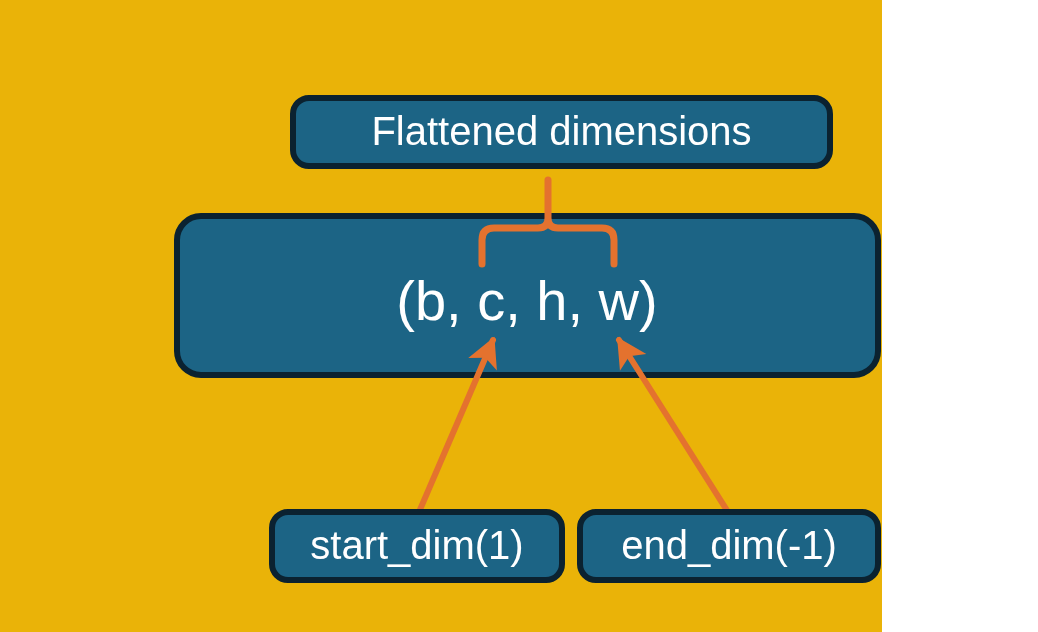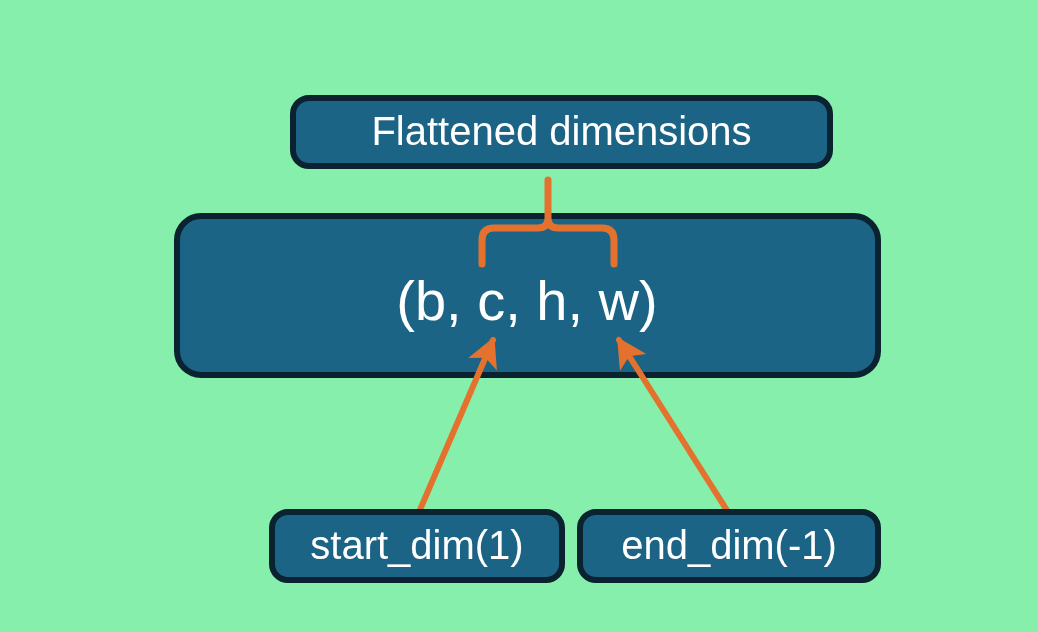--- a/index.html
+++ b/index.html
@@ -8,23 +8,23 @@
     background: #ffffff;
   }
   body {
     width: 1038px;
     height: 632px;
     overflow: hidden;
     font-family: "Liberation Sans", sans-serif;
   }
   #diagram-root {
     position: relative;
-    width: 1038px;
+    width: 882px;
     height: 632px;
-    background: #86efac;
+    background: #eab308;
   }
   svg#diagram-canvas {
     position: absolute;
     top: 0;
     left: 0;
     width: 1038px;
     height: 632px;
     display: block;
   }
   .node-label {

